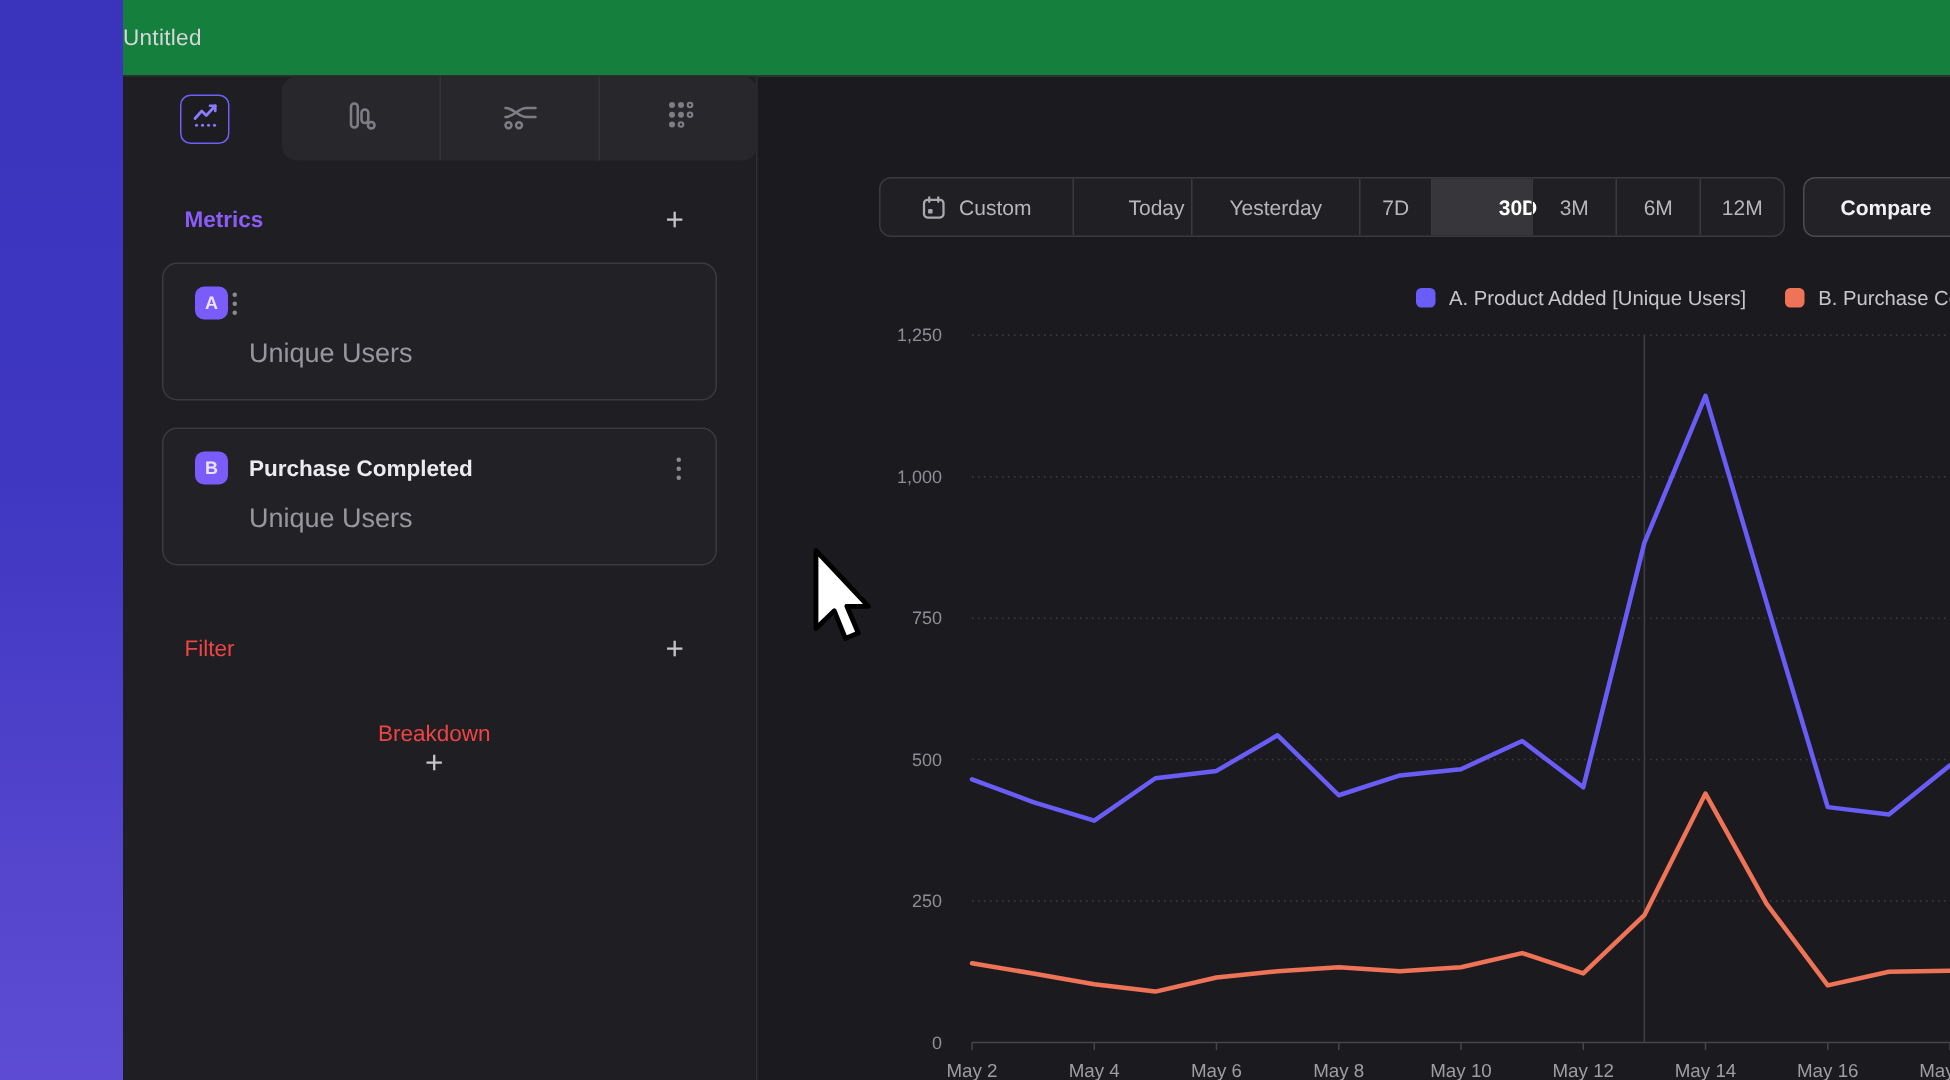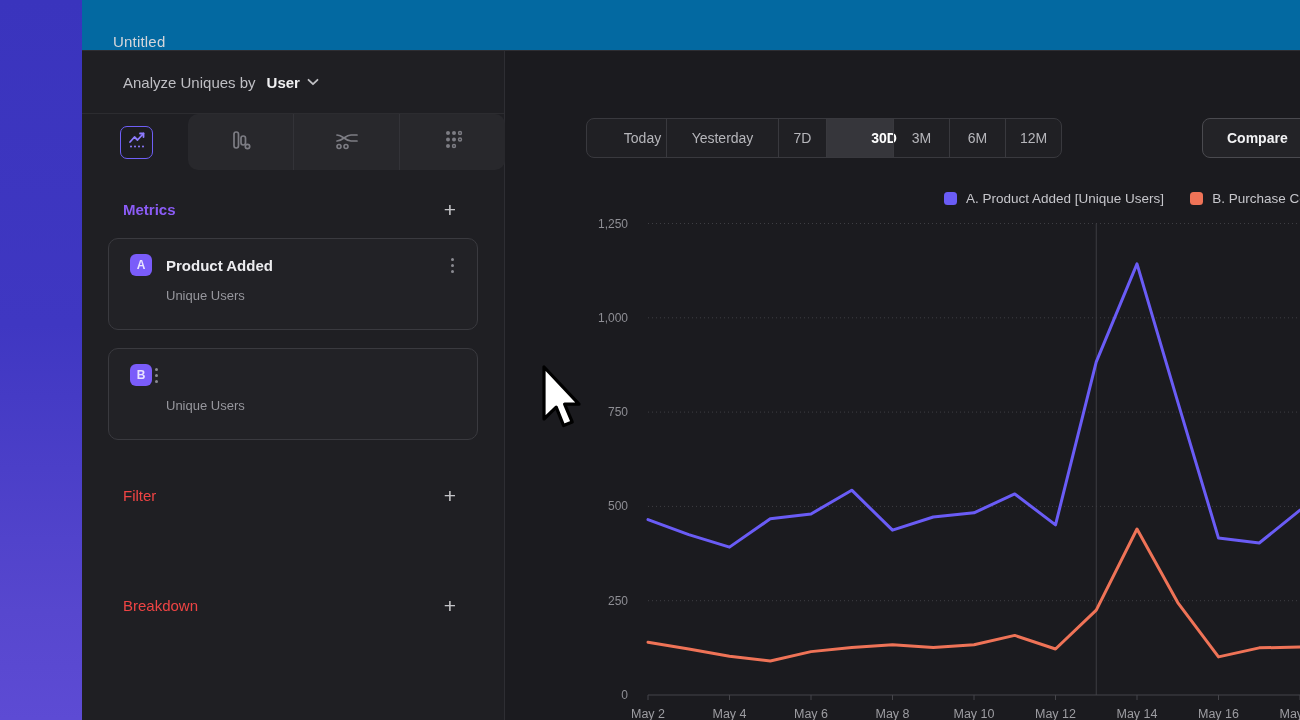--- a/index.html
+++ b/index.html
@@ -8,21 +8,21 @@
     position:relative; overflow:hidden;
     background:#1b1b1f;
     font-family:"Liberation Sans", sans-serif;
     -webkit-font-smoothing:antialiased;
   }
   
   .side-strip{ position:absolute; left:0; top:0; width:82px; height:720px;
     background:linear-gradient(180deg,#3a34bd 0%,#3f37c2 45%,#5747ce 85%,#5d4bd4 100%); }
   
   .topbar{ position:absolute; left:82px; top:0; width:1218px; height:51px;
-    background:#0369a1; border-bottom:1px solid #2e2e33; display:flex; align-items:flex-end; padding-left:31px; }
+    background:#15803d; border-bottom:1px solid #2e2e33; display:flex; align-items:center; }
   .topbar .title{ color:#d6d6da; font-size:15px; letter-spacing:.2px; }
   
   .panel{ position:absolute; left:82px; top:51px; width:423px; height:669px;
     background:#1f1f23; border-right:1px solid #2e2e33; }
   .analyze-row{ height:63px; border-bottom:1px solid #2c2c30; display:flex; align-items:center; padding-left:41px; }
   .analyze-row .lbl{ color:#bfbfc4; font-size:15px; }
   .analyze-row .val{ color:#f0f0f2; font-size:15px; font-weight:700; margin-left:11px; }
   .analyze-row .chev{ margin-left:7px; display:flex; }
   .tabs-row{ height:56px; display:flex; align-items:center; padding-left:38px; position:relative; }
   .tab-selected{ width:33px; height:33px; border:1.5px solid #6f5ff7; border-radius:7px;
@@ -39,23 +39,23 @@
   .metrics-head{ margin-top:22px; height:34px; }
   .metric-card{ margin:12px 26px 0 26px; height:92px; background:#222226;
     border:1px solid #3a3a3f; border-radius:10px; padding:15px 20px 0 21px; }
   .metric-card + .metric-card{ margin-top:18px; }
   .mc-top{ display:flex; align-items:center; }
   .mc-badge{ width:22px; height:22px; border-radius:6px; background:#7a5cfa; color:#e9e3ff;
     font-size:12px; font-weight:700; display:flex; align-items:center; justify-content:center; }
   .mc-name{ margin-left:14px; color:#ececef; font-size:15px; font-weight:700; flex:1; }
   .kebab{ display:flex; flex-direction:column; gap:3px; padding:3px; cursor:pointer; }
   .kebab i{ width:3px; height:3px; border-radius:50%; background:#8a8a90; }
-  .mc-sub{ margin:12px 0 0 36px; color:#97979d; font-size:13px; }
+  .mc-sub{ margin:12px 0 0 36px; color:#97979d; font-size:18px; }
   .filter-head{ margin-top:38px; height:34px; }
-  .breakdown-head{ margin-top:76px; height:34px; }
+  .breakdown-head{ margin-top:32px; height:34px;flex-direction:column; }
   
   .rangebar{ position:absolute; left:586px; top:118px; height:40px; display:flex;
     border:1px solid #39393e; border-radius:8px; background:#202024; overflow:hidden; }
   .range-btn{ height:100%; display:flex; align-items:center; justify-content:center; gap:8px;
     color:#b6b6bb; font-size:14px; cursor:pointer; }
   .range-btn + .range-btn{ border-left:1px solid #39393e; }
   .range-btn.selected{ background:#36363b; color:#ffffff; font-weight:700; }
   .compare-btn{ position:absolute; left:1202px; top:118px; width:116px; height:40px;
     border:1px solid #4a4a4f; border-radius:8px; background:#232327; color:#f2f2f4;
     font-size:14px; font-weight:700; display:flex; align-items:center; padding-left:24px; cursor:pointer; }
@@ -72,29 +72,20 @@
 <body>
 
 <div class="side-strip"></div>
 
 <div class="topbar">
   <span class="title">Untitled</span>
 </div>
 
 <div class="panel">
 
-  <div class="analyze-row">
-    <span class="lbl">Analyze Uniques by</span>
-    <span class="val">User</span>
-    <span class="chev">
-      <svg width="12" height="8" viewBox="0 0 12 8">
-          <path d="M1.5 1.8 L6 6.2 L10.5 1.8" fill="none" stroke="#c0c0c4" stroke-width="1.8" stroke-linecap="round" stroke-linejoin="round"></path>
-        </svg>
-    </span>
-  </div>
 
   <div class="tabs-row">
     <div class="tab-selected">
       <span>
         <svg width="20" height="20" viewBox="0 0 20 20">
           <polyline points="3,12 7.5,7 10.5,10 16.5,3.5" fill="none" stroke="#8d7bff" stroke-width="1.8" stroke-linecap="round" stroke-linejoin="round"></polyline>
           <path d="M16.5 3.5 h-3.5 M16.5 3.5 v3.5" stroke="#8d7bff" stroke-width="1.8" fill="none" stroke-linecap="round"></path>
           <g fill="#8d7bff">
               <circle cx="4" cy="16.5" r="1"></circle>
               <circle cx="8" cy="16.5" r="1"></circle>
@@ -146,33 +137,33 @@
   </div>
 
   <div class="section-head metrics-head">
     <span class="t">Metrics</span>
     <span class="add-icon">+</span>
   </div>
 
   <div class="metric-card">
     <div class="mc-top">
       <span class="mc-badge">A</span>
-      <span class="mc-name">Product Added</span>
       <span class="kebab">
           <i></i>
           <i></i>
           <i></i>
         </span>
     </div>
     <div class="mc-sub">Unique Users</div>
   </div>
 
   <div class="metric-card">
     <div class="mc-top">
       <span class="mc-badge">B</span>
+      <span class="mc-name">Purchase Completed</span>
       <span class="kebab">
           <i></i>
           <i></i>
           <i></i>
         </span>
     </div>
     <div class="mc-sub">Unique Users</div>
   </div>
 
   <div class="section-head filter-head">
@@ -181,20 +172,28 @@
   </div>
 
   <div class="section-head breakdown-head">
     <span class="t dim">Breakdown</span>
     <span class="add-icon">+</span>
   </div>
 
 </div>
 
 <div class="rangebar" id="rangebar">
+    <div class="range-btn" style="width: 128px;">
+      <svg width="17" height="17" viewBox="0 0 17 17">
+        <rect x="2" y="3.2" width="13" height="11.8" rx="2.4" fill="none" stroke="#a9a9af" stroke-width="1.5"></rect>
+        <path d="M5.5 1.5 v3 M11.5 1.5 v3" stroke="#a9a9af" stroke-width="1.5" stroke-linecap="round"></path>
+        <rect x="4.7" y="9.4" width="3" height="3" rx="0.8" fill="#a9a9af"></rect>
+      </svg>
+      <span>Custom</span>
+    </div>
     <div class="range-btn" style="width: 79px; padding-left: 32px;">
       <span>Today</span>
     </div>
     <div class="range-btn" style="width: 112px;">
       <span>Yesterday</span>
     </div>
     <div class="range-btn" style="width: 48px;">
       <span>7D</span>
     </div>
     <div class="range-btn selected" style="width: 67px; padding-left: 48px;">

